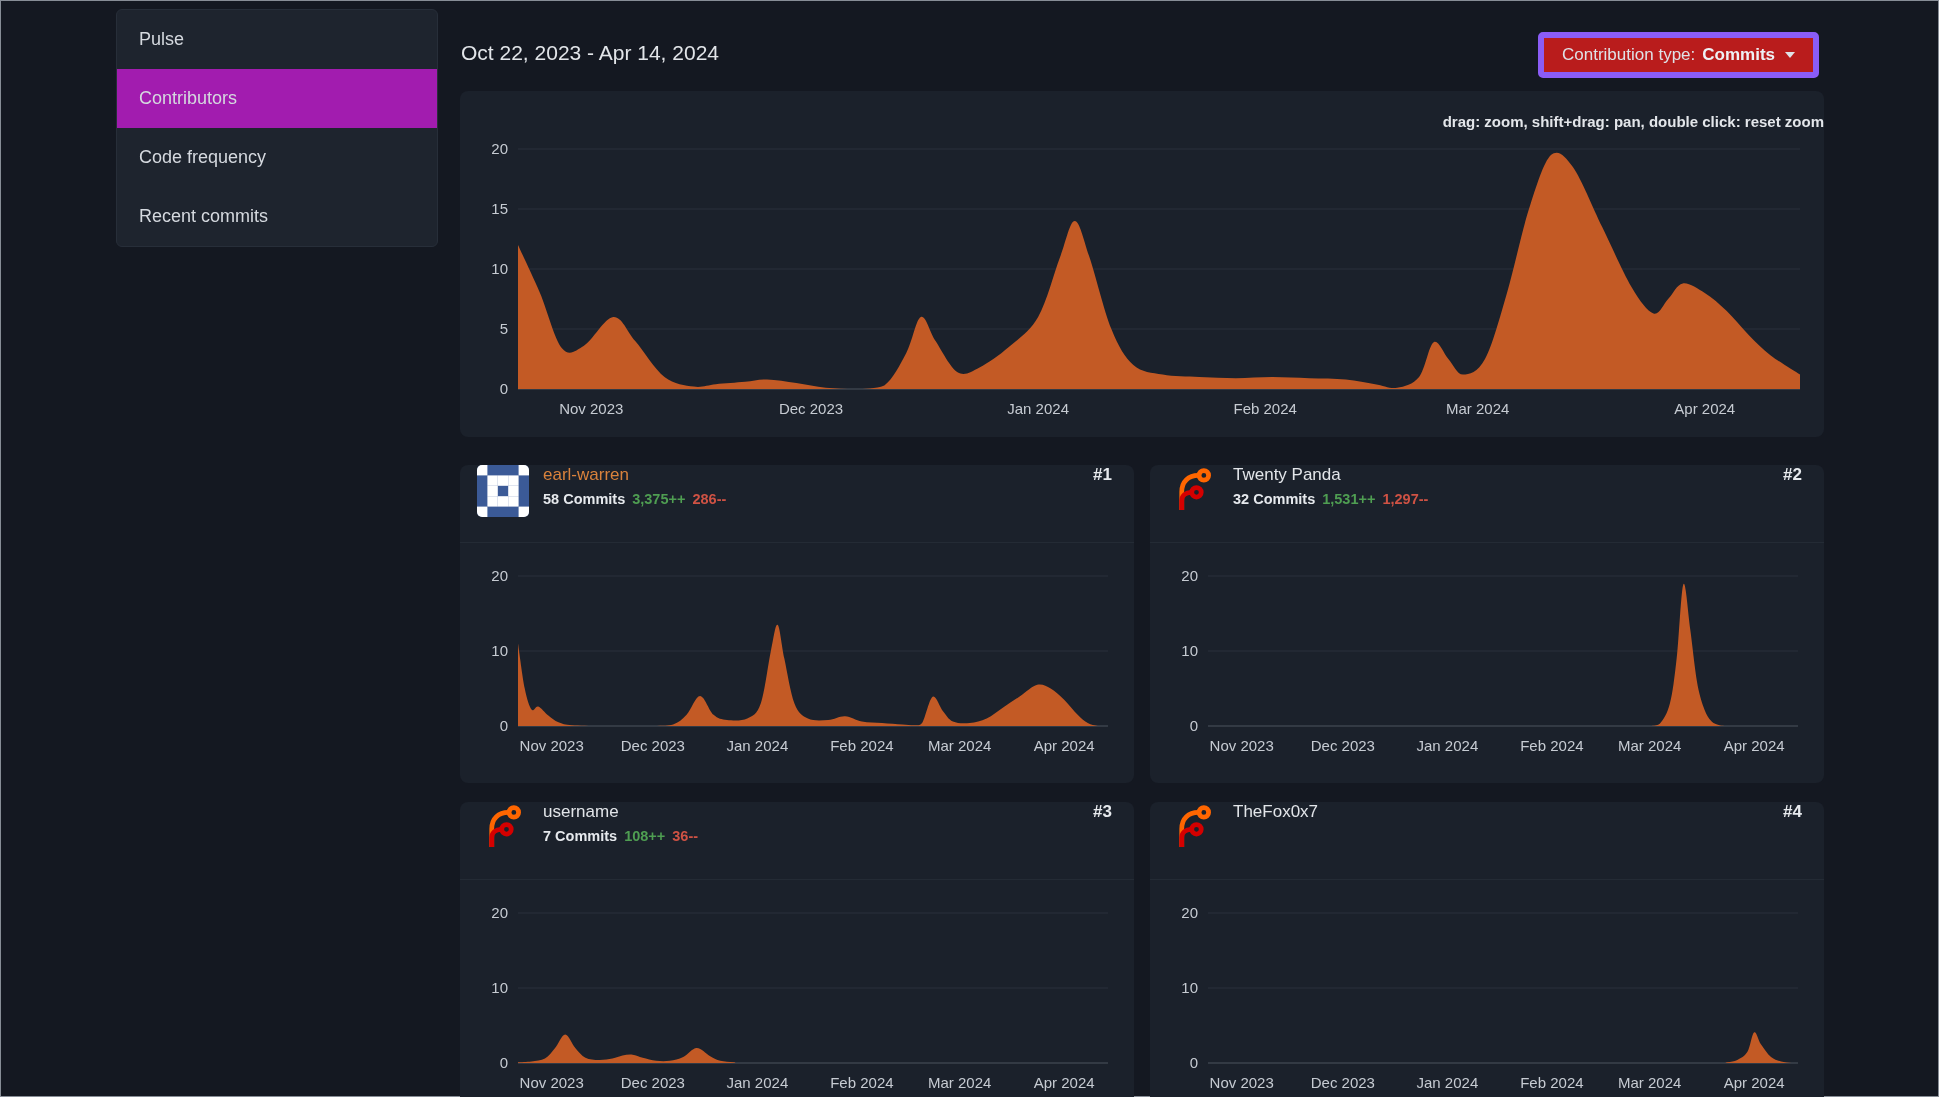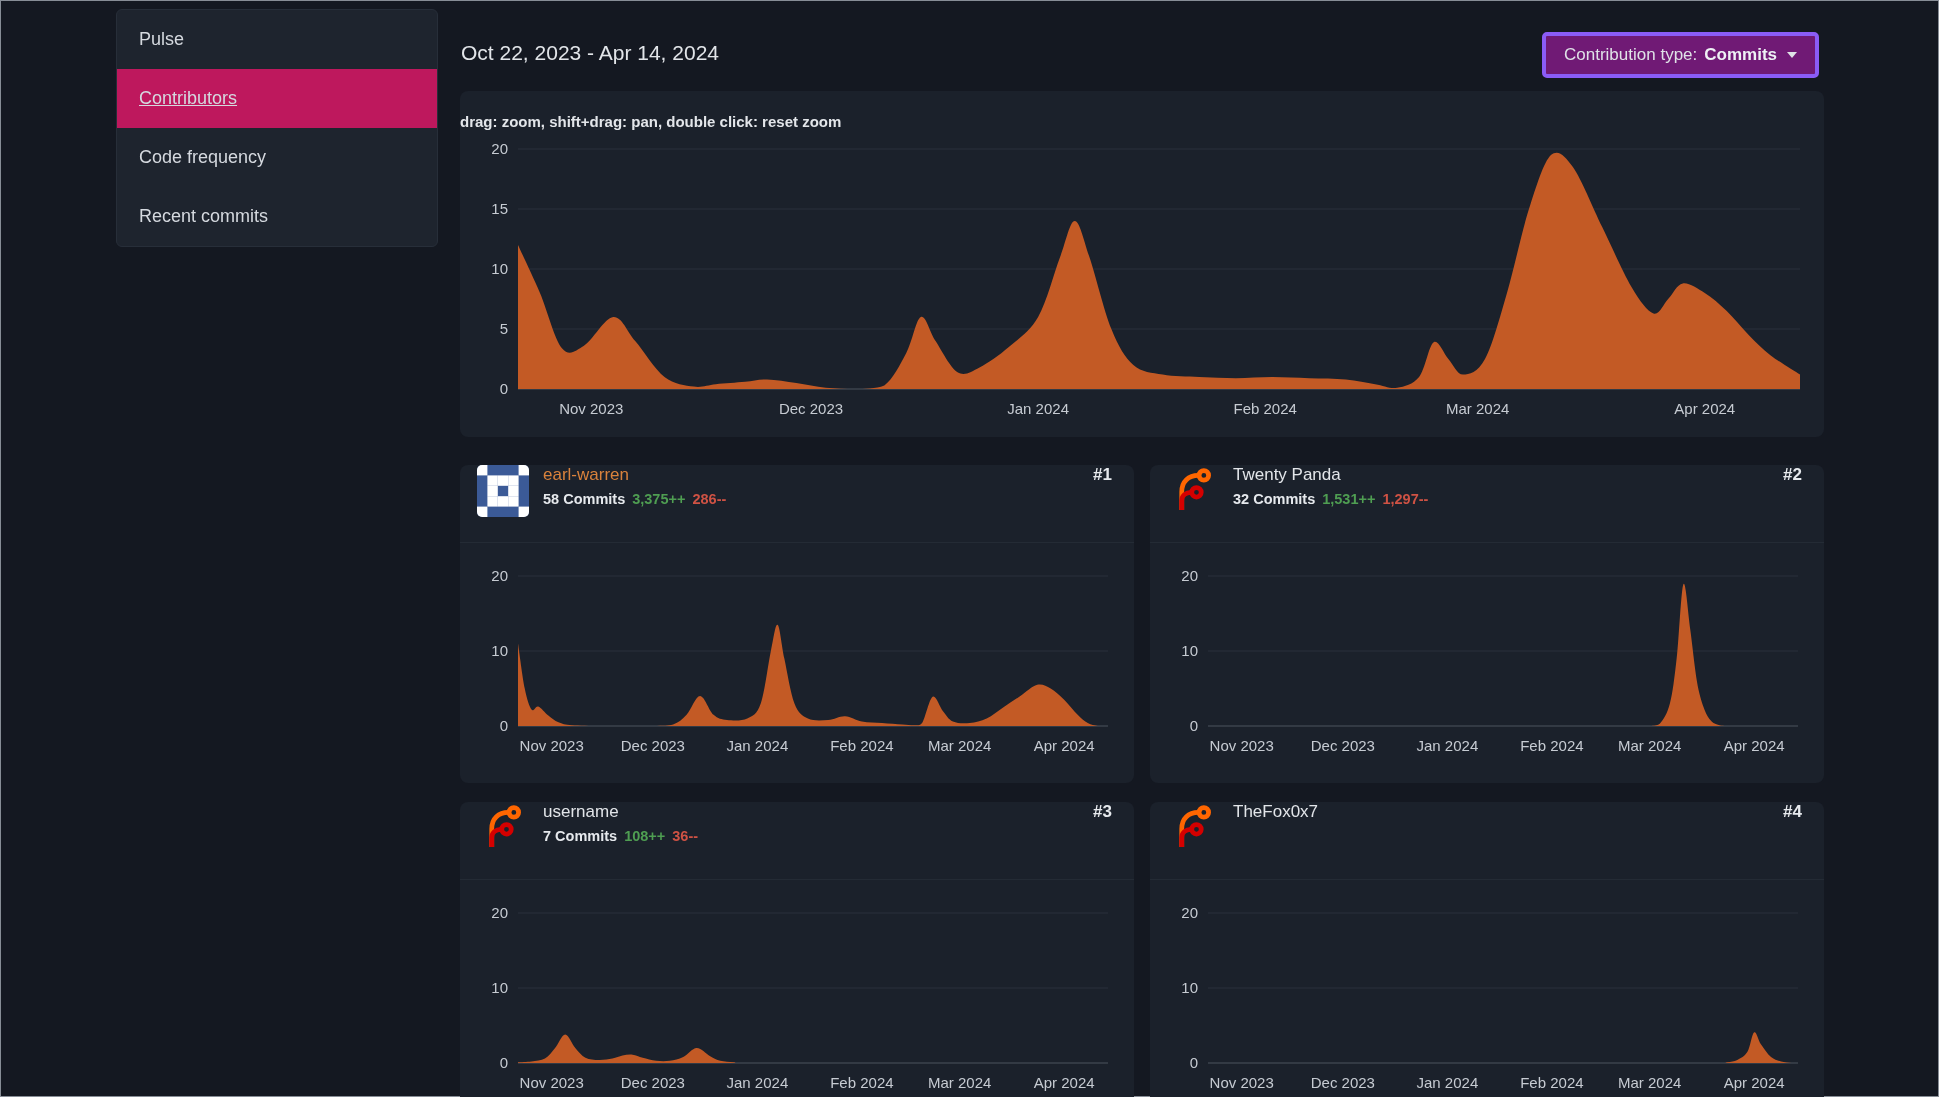--- a/index.html
+++ b/index.html
@@ -7,38 +7,38 @@
     width:1939px;height:1097px;overflow:hidden;
     background:#141821;
     font-family:"Liberation Sans",sans-serif;
     -webkit-font-smoothing:antialiased;
   }
   .app{position:relative;width:1937px;height:1095px;border:1px solid #878d96;box-sizing:content-box;background:#141821;}
 
   
   .menu{position:absolute;left:115px;top:8px;width:320px;background:#1e242e;border:1px solid #272e39;border-radius:6px;overflow:hidden;}
   .menu-item{display:flex;align-items:center;height:59px;padding:0 22px;color:#d5d9df;font-size:18px;cursor:pointer;text-decoration:none;}
-  .menu-item.active{background:#be185d;text-decoration:underline;}
+  .menu-item.active{background:#a21caf;}
 
   
   .content{position:absolute;left:459px;top:16px;width:1364px;height:1097px;}
   .topbar{position:relative;height:74px;}
   .date{position:absolute;left:1px;top:24px;margin:0;font-size:21px;font-weight:400;color:#e2e5e9;}
   .ctype{
     position:absolute;right:5px;top:15px;height:46px;padding:0 18px;
-    background:#701a75;border:4px solid #8b5cf6;border-radius:5px;
+    background:#b91c1c;border:6px solid #8b5cf6;border-radius:5px;
     color:#dfe2e7;font-size:17px;font-family:inherit;
     display:flex;align-items:center;gap:7px;cursor:pointer;
   }
   .ctype b{font-weight:700;color:#eef1f5;}
   .caret{width:0;height:0;border-left:5px solid transparent;border-right:5px solid transparent;border-top:6px solid #dfe2e7;margin-left:3px;}
 
   .card{background:#1b212b;border-radius:8px;}
   .main-card{position:absolute;left:0;top:74px;width:1364px;height:346px;}
-  .hint{text-align:left;padding-top:22px;font-size:15px;font-weight:700;color:#e3e6ea;height:18px;}
+  .hint{text-align:right;padding-top:22px;font-size:15px;font-weight:700;color:#e3e6ea;height:18px;}
   .main-card svg{display:block;margin-top:6px;}
 
   .grid{position:absolute;left:0;top:448px;width:1364px;display:grid;grid-template-columns:674px 674px;column-gap:16px;row-gap:19px;}
   .user-card{width:674px;height:318px;}
   .uhead{display:flex;height:78px;padding:0 22px 0 17px;border-bottom:1px solid #242b35;box-sizing:border-box;}
   .avatar{width:52px;height:52px;border-radius:5px;overflow:hidden;flex:0 0 auto;cursor:pointer;}
   .avatar svg{display:block;width:52px;height:52px;}
   .uinfo{margin-left:14px;flex:1;min-width:0;}
   .uname{display:block;font-size:17px;line-height:1.2;color:#e2e5e9;text-decoration:none;cursor:pointer;}
   .ustats{display:flex;gap:7px;margin-top:6px;font-size:14.5px;font-weight:700;}

